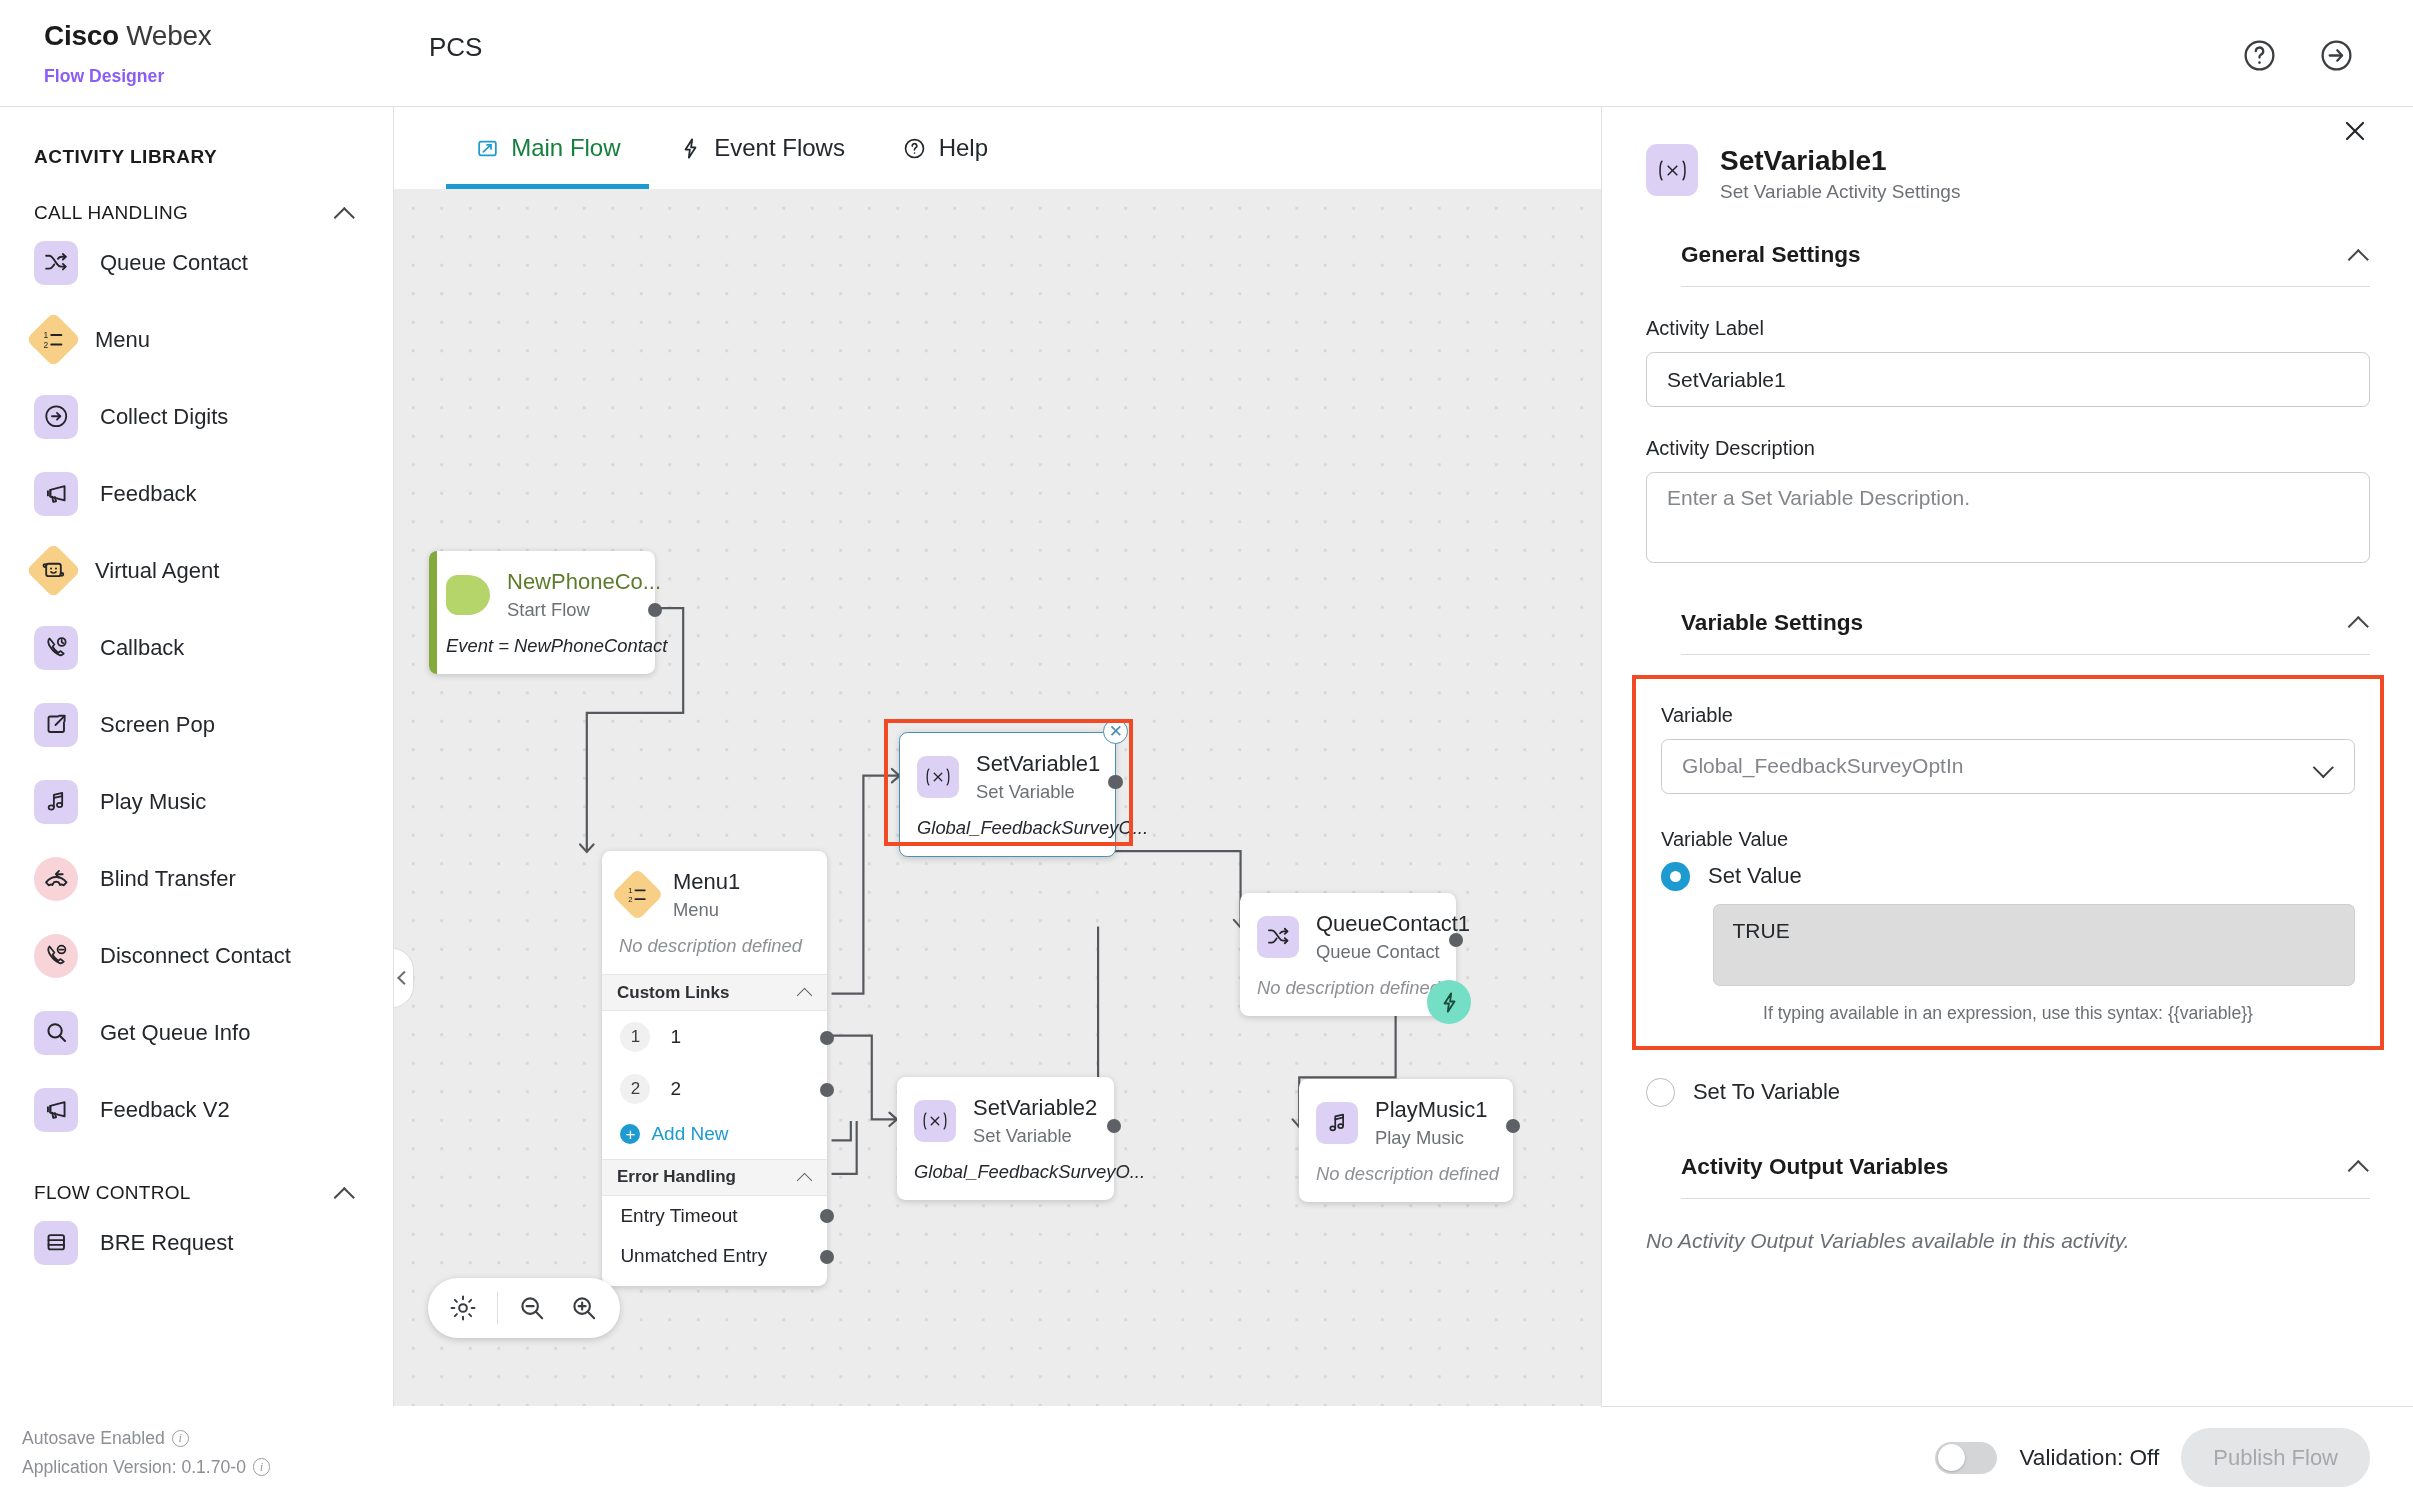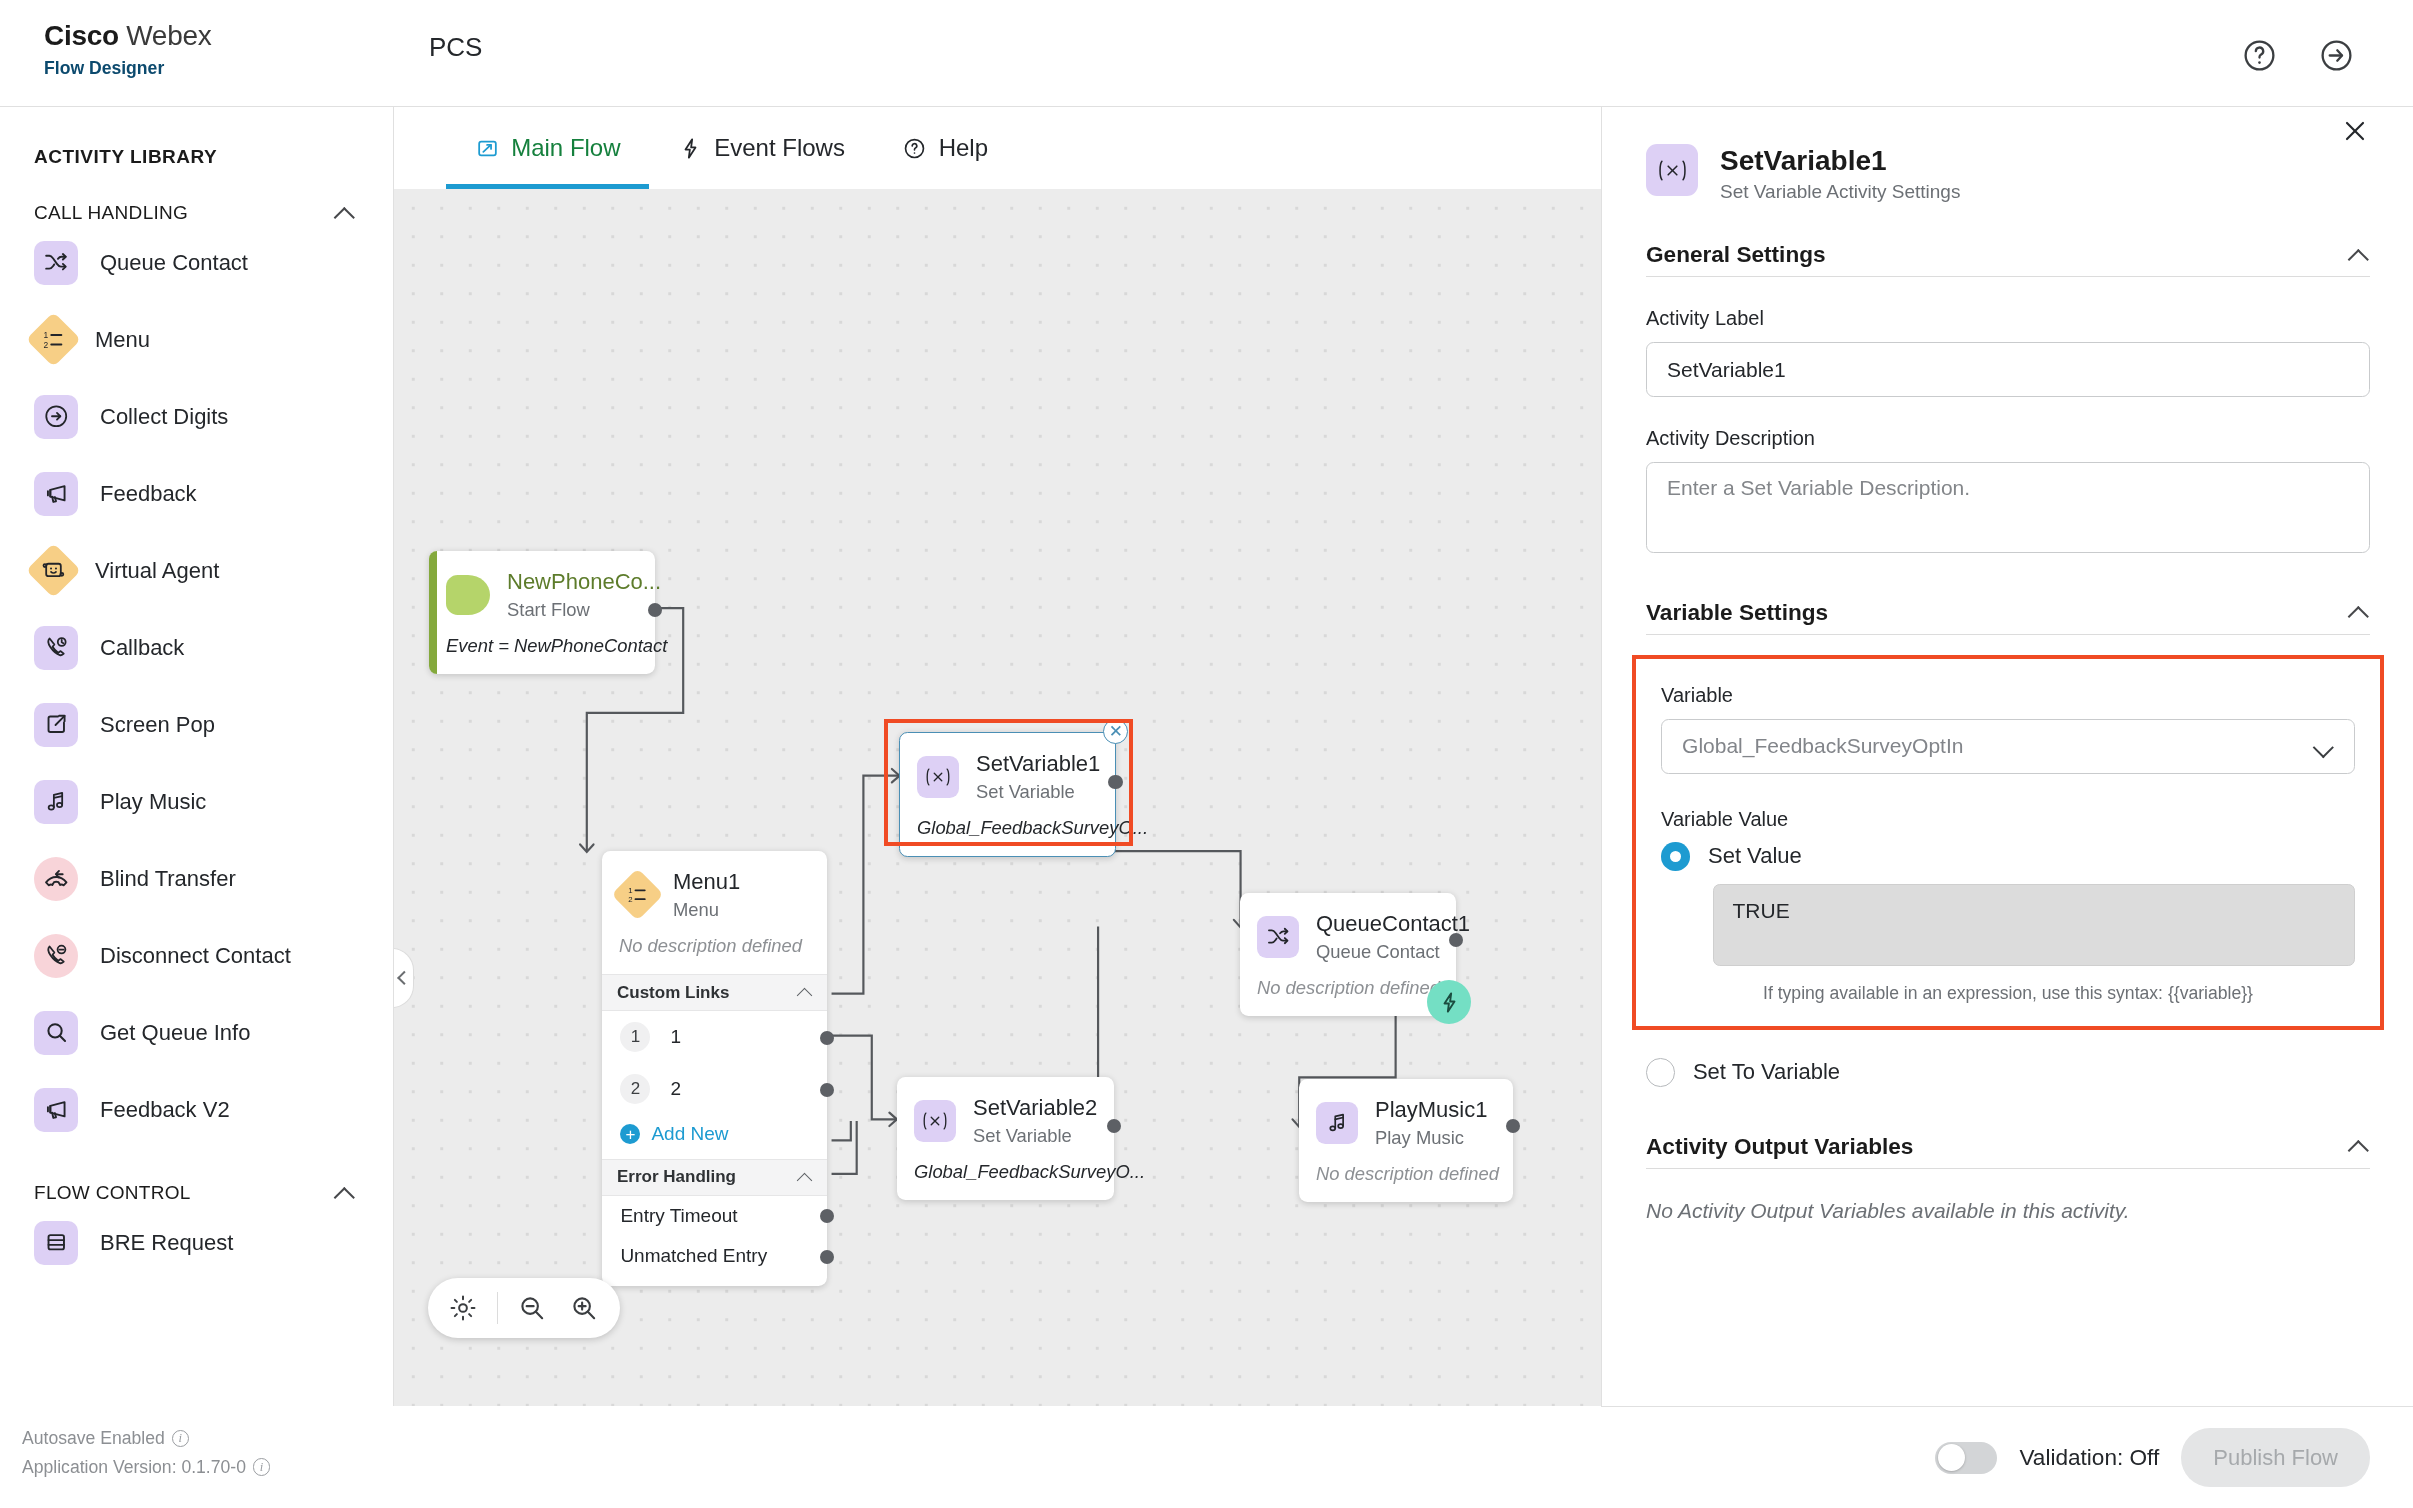--- a/index.html
+++ b/index.html
@@ -15,21 +15,21 @@
 
   
   #topbar {
     position:absolute; left:0; top:0; width:2413px; height:107px;
     background:#fff; border-bottom:0.8px solid #e0e0e0;
   }
   #brand { position:absolute; left:44px; top:18.4px; }
   #brand .line1 { font-size:28px; letter-spacing:-0.3px; color:#1b1b1b; line-height:35px; }
   #brand .line1 b { font-weight:700; }
   #brand .line1 span.w { font-weight:400; color:#3a3a3a; }
-  #brand .line2 { font-size:17.6px; font-weight:700; color:#0c4a6e; margin-top:5px; }
+  #brand .line2 { font-size:17.6px; font-weight:700; color:#8b5cf6; margin-top:13px; }
   #flowname {
     position:absolute; left:429px; top:32px;
     font-size:26px; font-weight:400; color:#24272b;
   }
   .topicon {
     position:absolute; top:37px; width:37px; height:37px; cursor:pointer;
   }
   #help-top { left:2241px; }
   #logout-top { left:2318px; }
 
@@ -228,21 +228,21 @@
   #rp-head .rsub { font-size:19px; color:#6c7075; margin-top:3.4px; }
   #rp-close {
     position:absolute; right:42px; top:6.7px; width:34px; height:34px;
     cursor:pointer; display:flex; align-items:center; justify-content:center;
   }
   .sec {
     margin:0 44px; padding-top:39px;
   }
   .sec .sh {
     display:flex; align-items:center; justify-content:space-between;
-    padding-bottom:8px; border-bottom:0.8px solid #dcdcdc;
+    padding-bottom:18px; border-bottom:0.8px solid #dcdcdc;margin-left:35px;
   }
   .sec .sh .st { font-size:22.6px; font-weight:700; color:#1b1b1b; }
   .fl { font-size:20px; color:#24272b; margin:30px 0 11.7px 0; }
   .inp {
     width:100%; height:55px; border:0.8px solid #c9cbcd; border-radius:7.5px;
     font-size:21px; color:#24272b; padding:0 20px;
     font-family:"Liberation Sans", sans-serif; background:#fff;
   }
   .ta {
     width:100%; height:91px; border:0.8px solid #c9cbcd; border-radius:7.5px;

